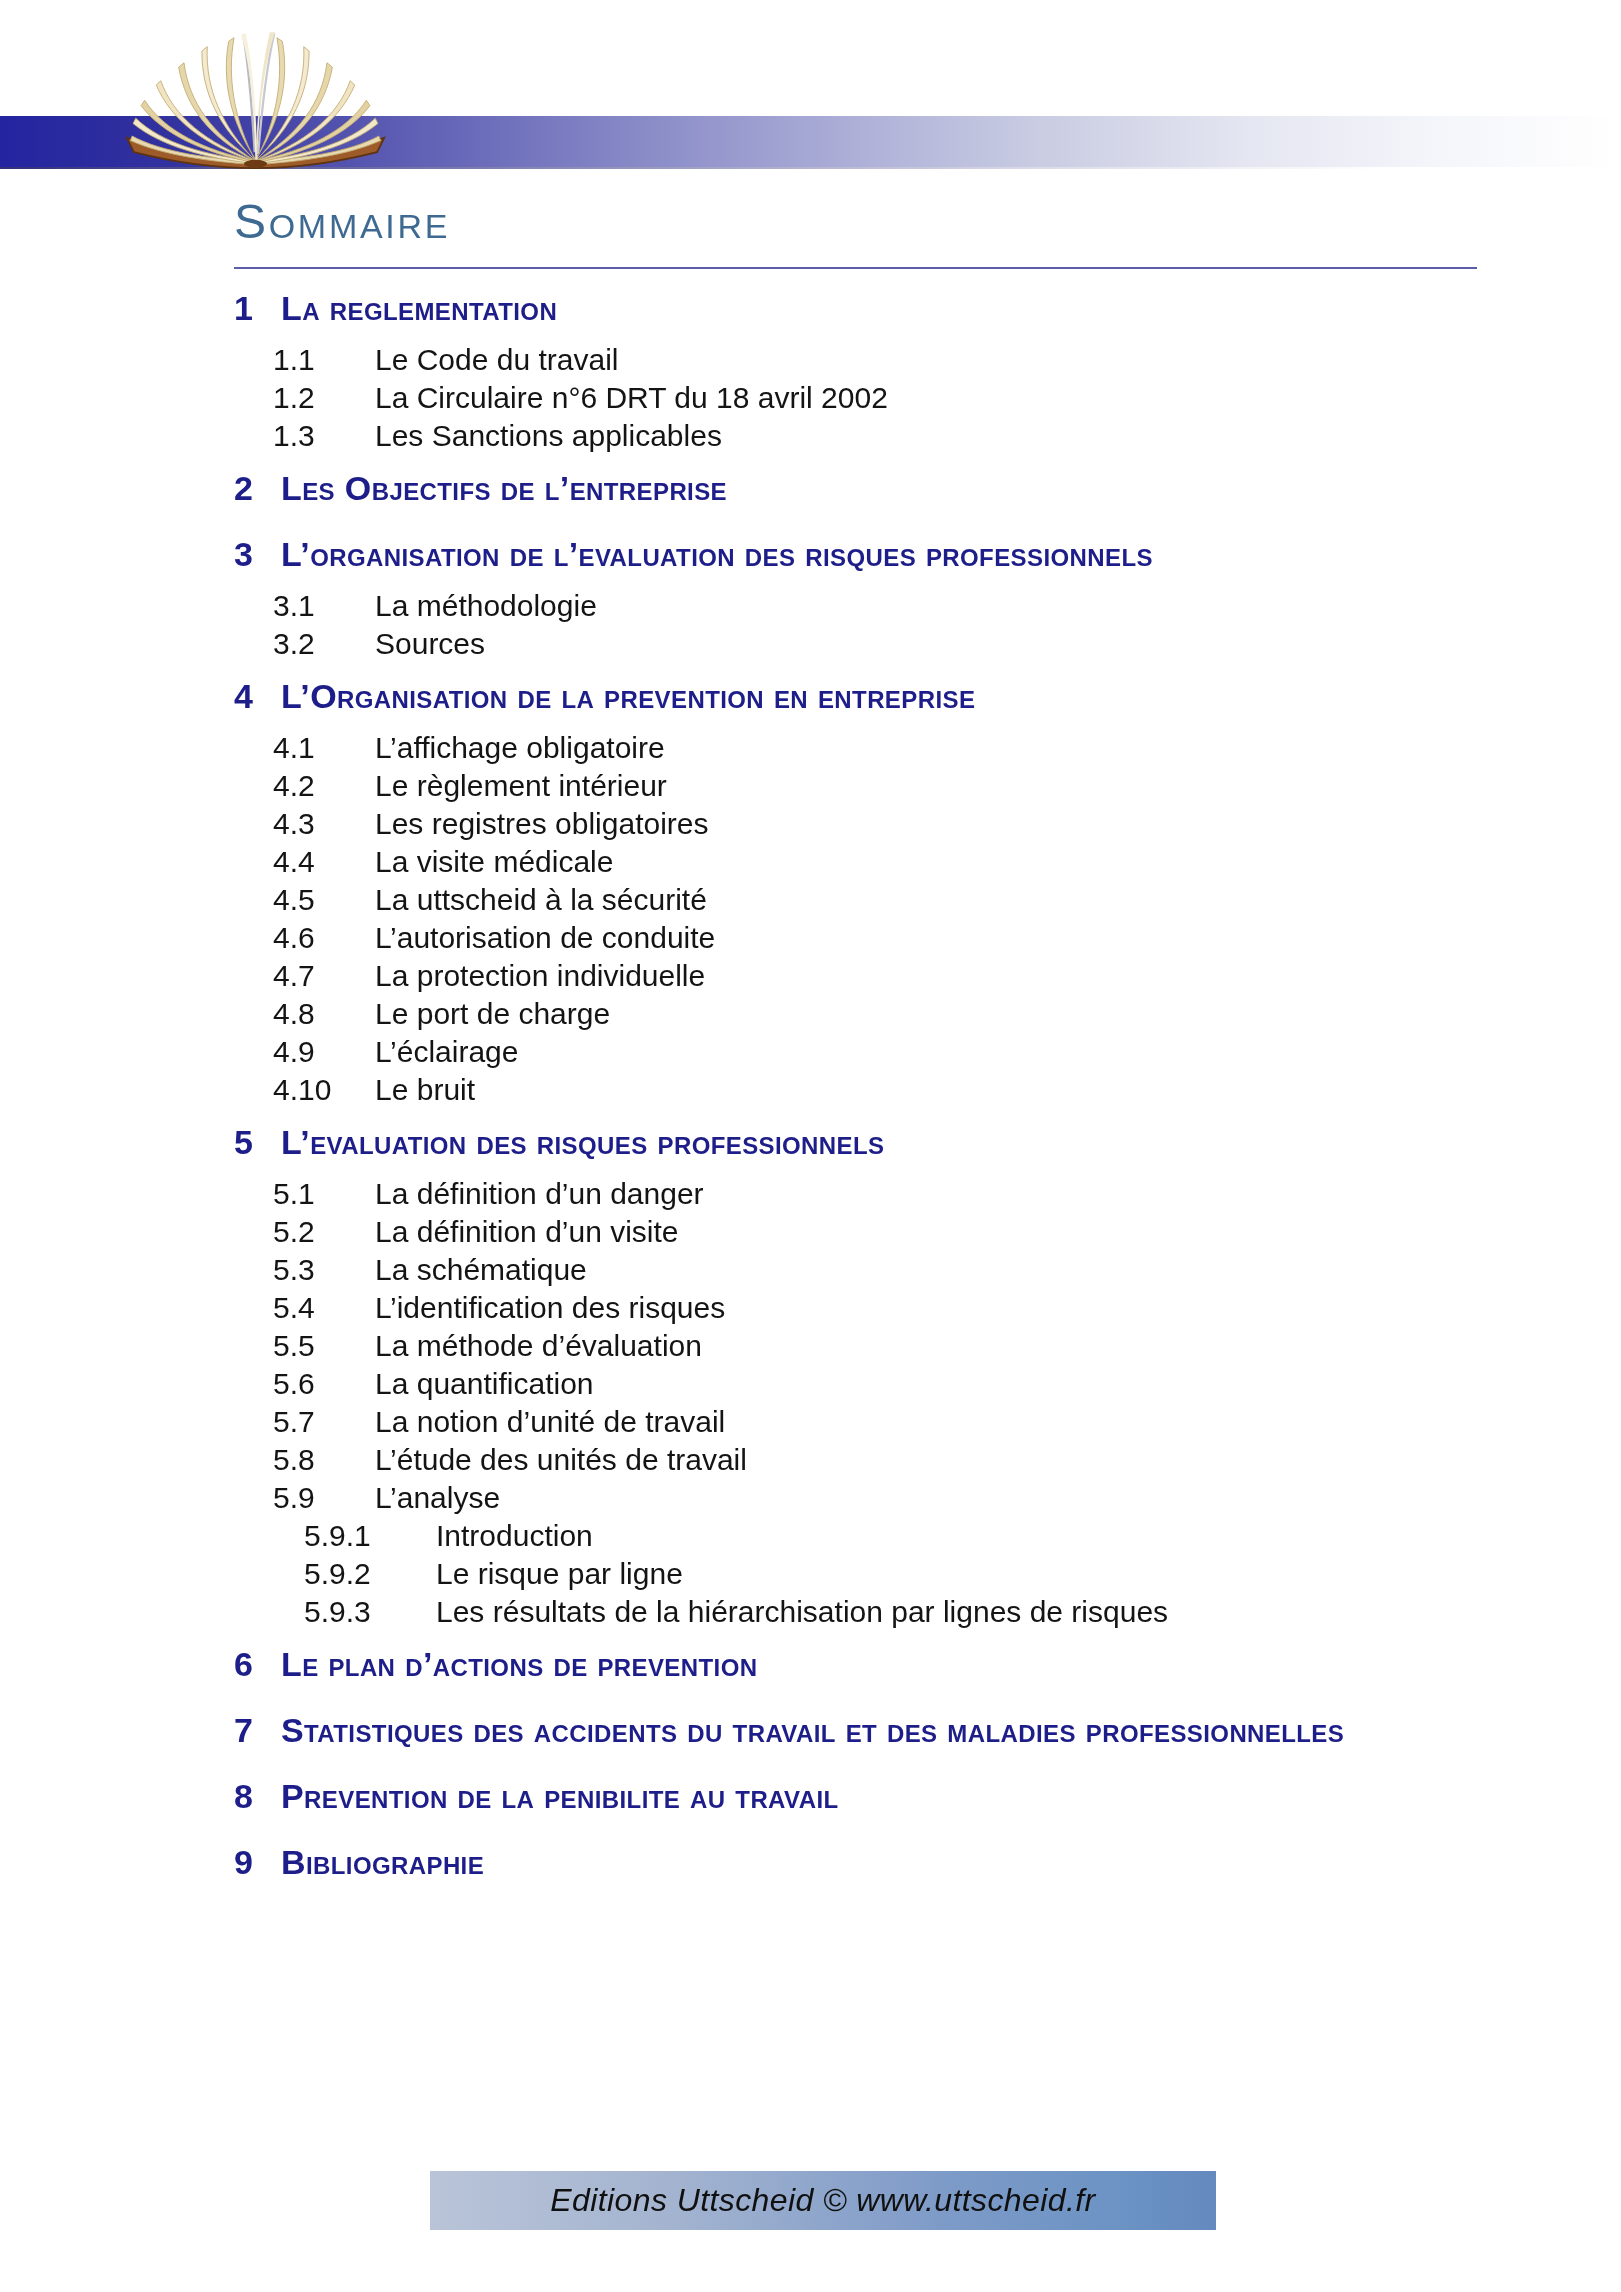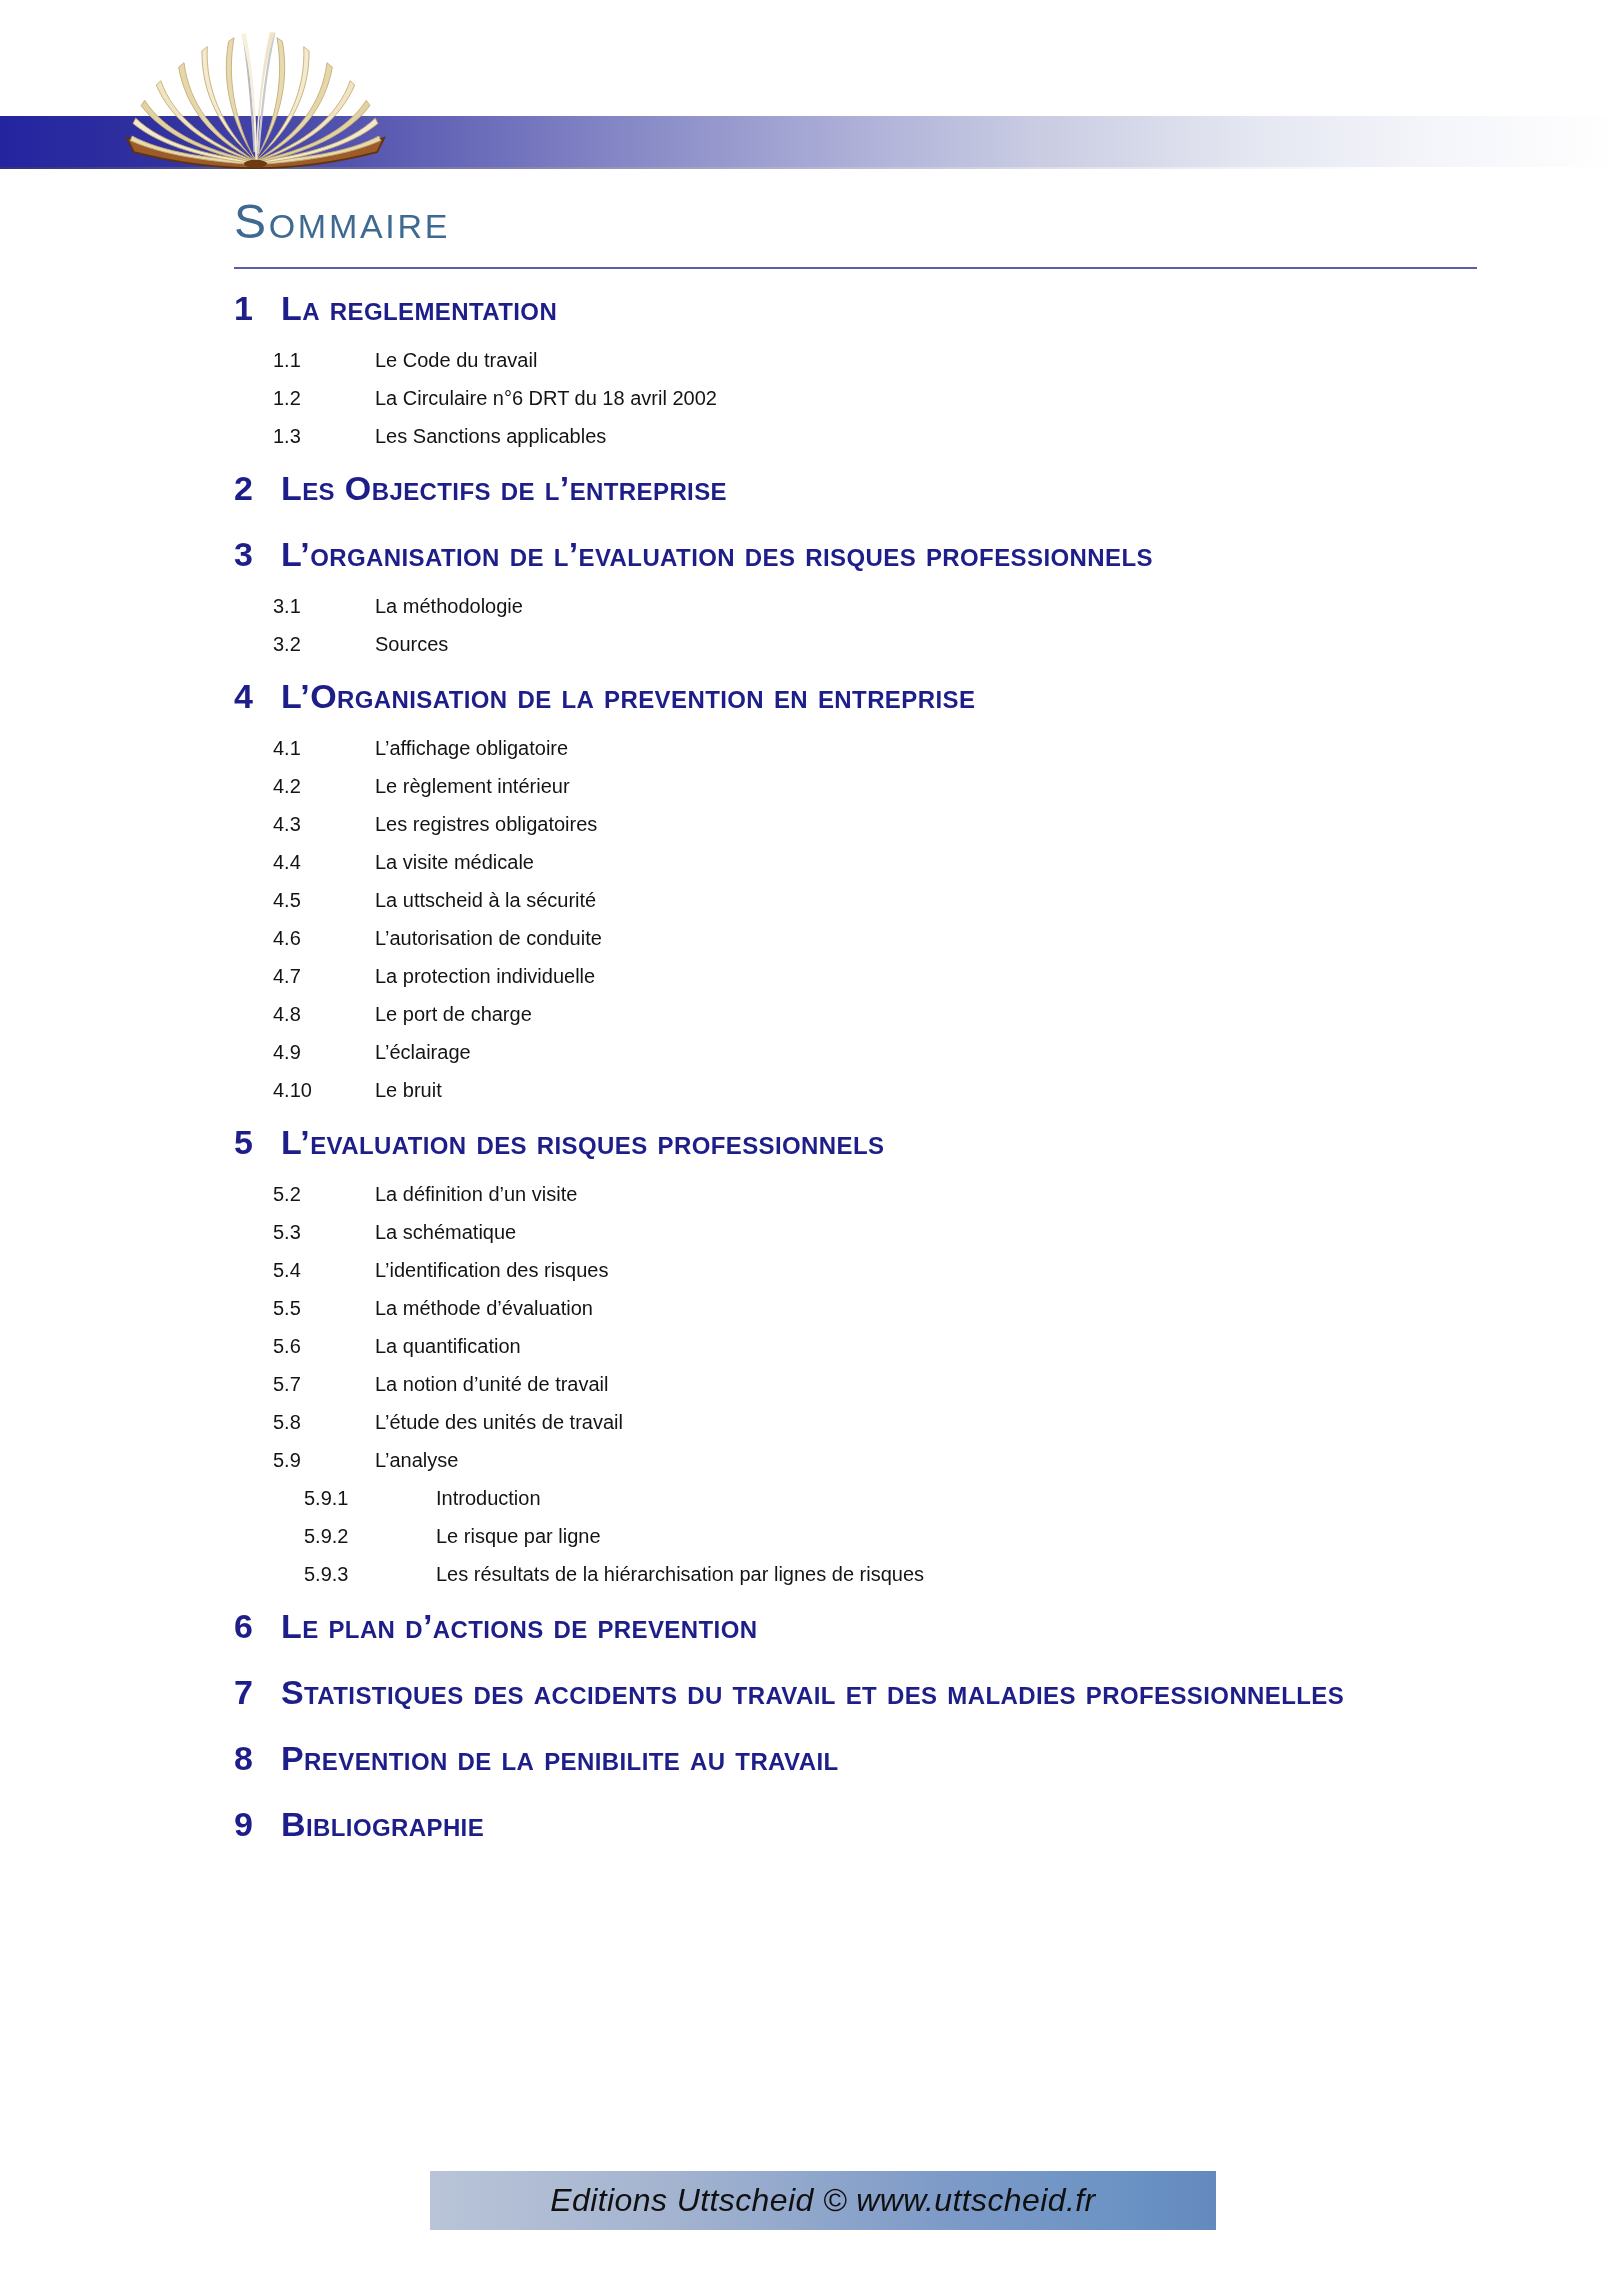--- a/index.html
+++ b/index.html
@@ -41,21 +41,21 @@
     margin-top:19.7px;height:2.7px;width:1243px;border:none;
     background:linear-gradient(to bottom,#9a9ccd 0%,var(--rule-navy) 45%,#8486c0 100%);
   }
   .toc{margin-top:5.4px;}
   .section-heading{line-height:66px;font-weight:700;color:var(--heading-navy);font-size:34px;}
   .sec-num{display:inline-block;width:47px;vertical-align:top;}
   .sec-title{
     display:inline-block;vertical-align:top;max-width:1102px;
     font-variant:small-caps;letter-spacing:0.4px;
   }
-  .toc-item{line-height:38px;font-size:20px;color:var(--body-black);}
+  .toc-item{line-height:38px;font-size:30px;color:var(--body-black);}
   .toc-item.lvl2{padding-left:39px;}
   .toc-item.lvl3{padding-left:70px;}
   .lvl2 .item-num{display:inline-block;width:102px;}
   .lvl3 .item-num{display:inline-block;width:132px;}
   
   .footer-bar{
     position:absolute;left:430px;top:2171px;width:786px;height:59px;
     background:linear-gradient(to right,#b9c4d8 0%,#a4b4d0 30%,#7e9bc8 65%,#6b93c4 88%,#6489be 100%);
     display:flex;align-items:center;justify-content:center;
   }
@@ -123,20 +123,21 @@
         <div class="toc-item lvl2"><span class="item-num">4.4</span><span class="item-label">La visite médicale</span></div>
         <div class="toc-item lvl2"><span class="item-num">4.5</span><span class="item-label">La uttscheid à la sécurité</span></div>
         <div class="toc-item lvl2"><span class="item-num">4.6</span><span class="item-label">L’autorisation de conduite</span></div>
         <div class="toc-item lvl2"><span class="item-num">4.7</span><span class="item-label">La protection individuelle</span></div>
         <div class="toc-item lvl2"><span class="item-num">4.8</span><span class="item-label">Le port de charge</span></div>
         <div class="toc-item lvl2"><span class="item-num">4.9</span><span class="item-label">L’éclairage</span></div>
         <div class="toc-item lvl2"><span class="item-num">4.10</span><span class="item-label">Le bruit</span></div>
       </div>
       <div class="toc-section">
         <div class="section-heading"><span class="sec-num">5</span><span class="sec-title">L’evaluation des risques professionnels</span></div>
+        <div class="toc-item lvl2"><span class="item-num">5.1</span><span class="item-label">La définition d’un danger</span></div>
         <div class="toc-item lvl2"><span class="item-num">5.2</span><span class="item-label">La définition d’un visite</span></div>
         <div class="toc-item lvl2"><span class="item-num">5.3</span><span class="item-label">La schématique</span></div>
         <div class="toc-item lvl2"><span class="item-num">5.4</span><span class="item-label">L’identification des risques</span></div>
         <div class="toc-item lvl2"><span class="item-num">5.5</span><span class="item-label">La méthode d’évaluation</span></div>
         <div class="toc-item lvl2"><span class="item-num">5.6</span><span class="item-label">La quantification</span></div>
         <div class="toc-item lvl2"><span class="item-num">5.7</span><span class="item-label">La notion d’unité de travail</span></div>
         <div class="toc-item lvl2"><span class="item-num">5.8</span><span class="item-label">L’étude des unités de travail</span></div>
         <div class="toc-item lvl2"><span class="item-num">5.9</span><span class="item-label">L’analyse</span></div>
         <div class="toc-item lvl3"><span class="item-num">5.9.1</span><span class="item-label">Introduction</span></div>
         <div class="toc-item lvl3"><span class="item-num">5.9.2</span><span class="item-label">Le risque par ligne</span></div>

